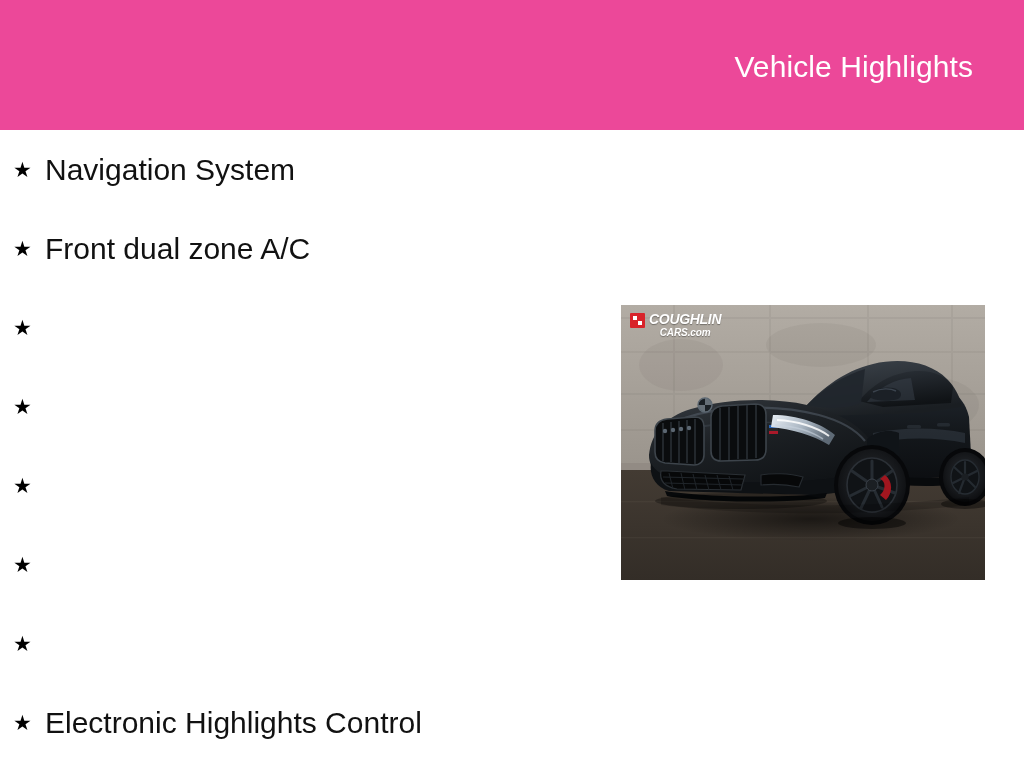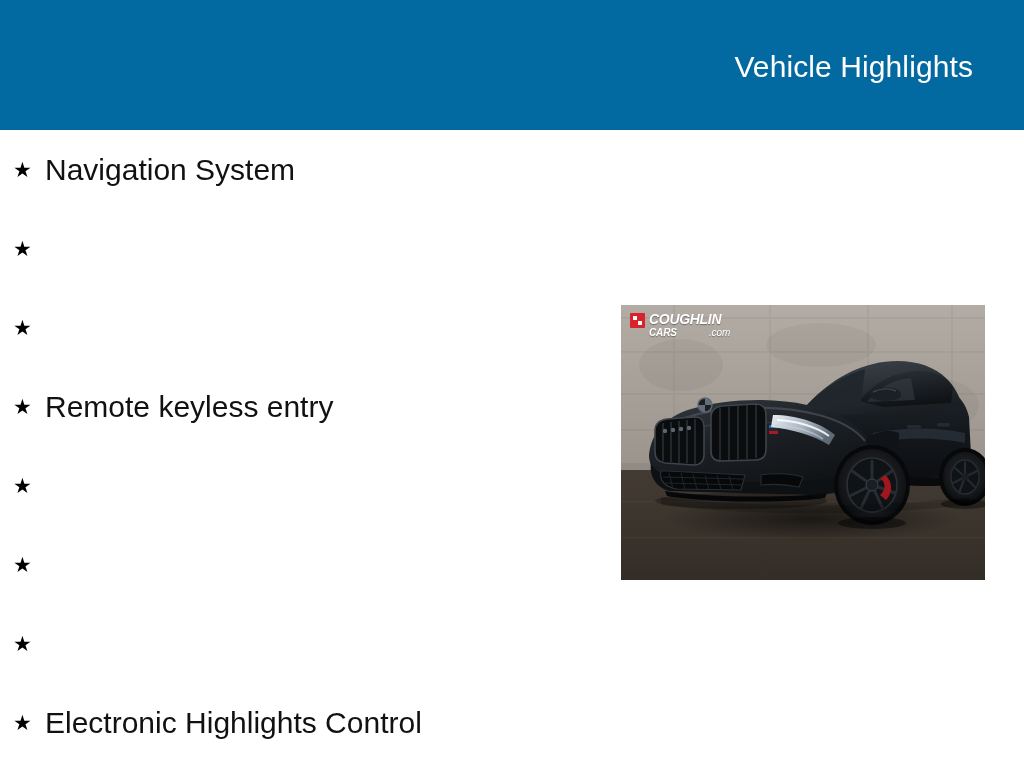--- a/index.html
+++ b/index.html
@@ -23,21 +23,21 @@
     background: #ffffff;
   }
 
   
   .header-bar {
     position: absolute;
     left: 0;
     top: 0;
     width: 1024px;
     height: 130px;
-    background: #0369a1;
+    background: #ec4899;
   }
   .header-title {
     position: absolute;
     right: 51px;
     top: 49px;
     color: #ffffff;
     font-size: 30px;
     font-weight: 400;
     line-height: 36px;
     letter-spacing: 0.1px;
@@ -143,45 +143,45 @@
   .wm-bottom {
     font-size: 10px;
     font-weight: 700;
     font-style: italic;
     color: #ffffff;
     letter-spacing: -0.1px;
     margin-top: 2px;
     text-align: center;
     text-shadow: 0 1px 1px rgba(0,0,0,.35);
   }
-  .wm-bottom .dotcom { font-weight: 400; padding-left: 32px; }
+  .wm-bottom .dotcom { font-weight: 700; }
 </style>
 </head>
 <body>
 
 <div class="page">
 
   <div class="header-bar">
     <div class="header-title">Vehicle Highlights</div>
   </div>
 
   <ul class="highlights-list">
     <li class="highlight-item">
       <span class="bullet-star">★</span>
       <span class="highlight-label">Navigation System</span>
     </li>
     <li class="highlight-item">
       <span class="bullet-star">★</span>
-    </li>
-    <li class="highlight-item">
-      <span class="bullet-star">★</span>
-    </li>
-    <li class="highlight-item">
-      <span class="bullet-star">★</span>
-      <span class="highlight-label">Remote keyless entry</span>
+      <span class="highlight-label">Front dual zone A/C</span>
+    </li>
+    <li class="highlight-item">
+      <span class="bullet-star">★</span>
+    </li>
+    <li class="highlight-item">
+      <span class="bullet-star">★</span>
     </li>
     <li class="highlight-item">
       <span class="bullet-star">★</span>
     </li>
     <li class="highlight-item">
       <span class="bullet-star">★</span>
     </li>
     <li class="highlight-item">
       <span class="bullet-star">★</span>
     </li>

